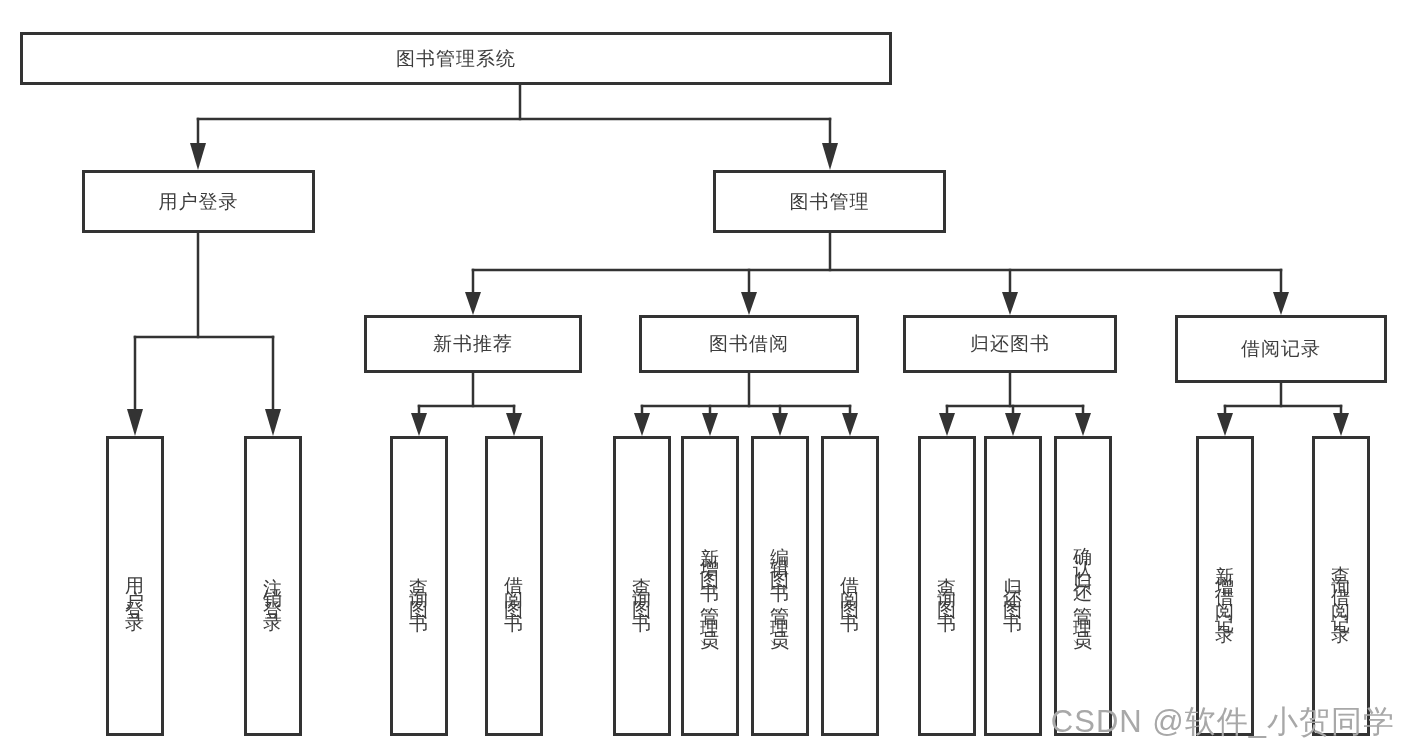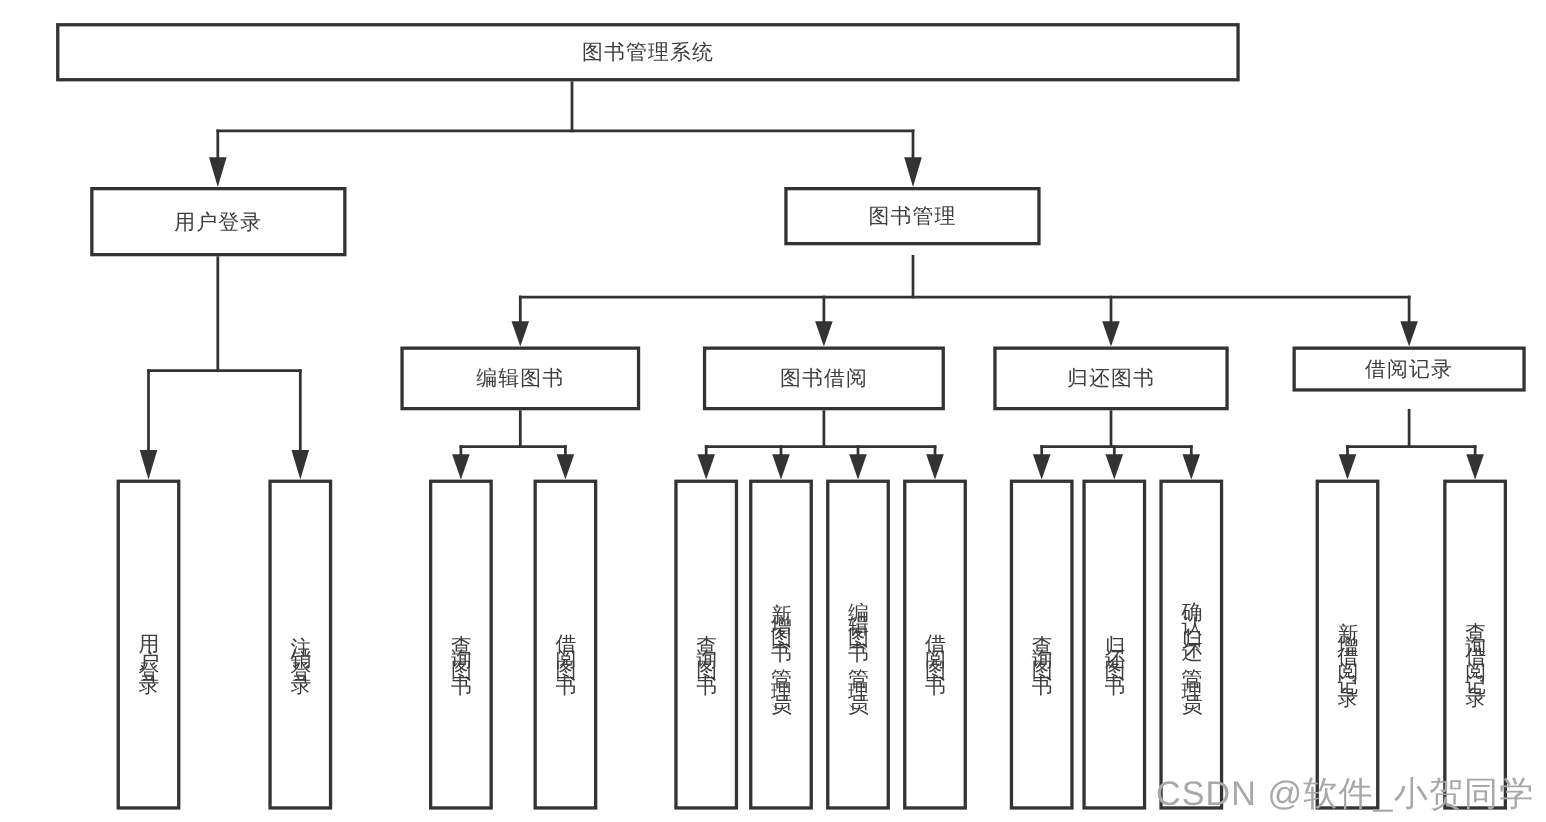--- a/index.html
+++ b/index.html
@@ -30,29 +30,29 @@
     position:absolute;
     border:3px solid var(--line);
     background:#ffffff;
     display:flex;align-items:center;justify-content:center;
     writing-mode:vertical-rl;
     font-size:19px;letter-spacing:12px;color:var(--text);
     line-height:1;
     z-index:2;
   }
   
-  .n-root{left:20px;top:21px;width:1076px;height:53px;margin-left:31px;}
+  .n-root{left:20px;top:32px;width:872px;height:53px;}
   
   .n-userlogin{left:82px;top:170px;width:233px;height:63px;}
-  .n-bookmgmt{left:713px;top:170px;width:233px;height:53px;}
+  .n-bookmgmt{left:713px;top:170px;width:233px;height:63px;}
   
   .n-newbook{left:364px;top:315px;width:218px;height:58px;}
   .n-bookborrow{left:639px;top:315px;width:220px;height:58px;}
   .n-currentborrow{left:903px;top:315px;width:214px;height:58px;}
-  .n-borrowrecord{left:1175px;top:315px;width:212px;height:41px;}
+  .n-borrowrecord{left:1175px;top:315px;width:212px;height:68px;}
   
   .leaf{top:436px;width:58px;height:300px;}
   .lf-login{left:106px;}
   .lf-logout{left:244px;}
   .lf-nb-query{left:390px;}
   .lf-nb-borrow{left:485px;}
   .lf-bb-query{left:613px;}
   .lf-bb-add{left:681px;}
   .lf-bb-edit{left:751px;}
   .lf-bb-borrow{left:821px;}
@@ -143,21 +143,21 @@
       <path d="M1217 413 H1233 L1225 436 Z"></path>
       <path d="M1333 413 H1349 L1341 436 Z"></path>
     </g>
   </svg>
 
   <div class="box n-root">图书管理系统</div>
 
   <div class="box n-userlogin">用户登录</div>
   <div class="box n-bookmgmt">图书管理</div>
 
-  <div class="box n-newbook">编辑图书</div>
+  <div class="box n-newbook">新书推荐</div>
   <div class="box n-bookborrow">图书借阅</div>
   <div class="box n-currentborrow">归还图书</div>
   <div class="box n-borrowrecord">借阅记录</div>
 
   <div class="vbox leaf lf-login">用户登录</div>
   <div class="vbox leaf lf-logout">注销登录</div>
 
   <div class="vbox leaf lf-nb-query">查询图书</div>
   <div class="vbox leaf lf-nb-borrow">借阅图书</div>
 

